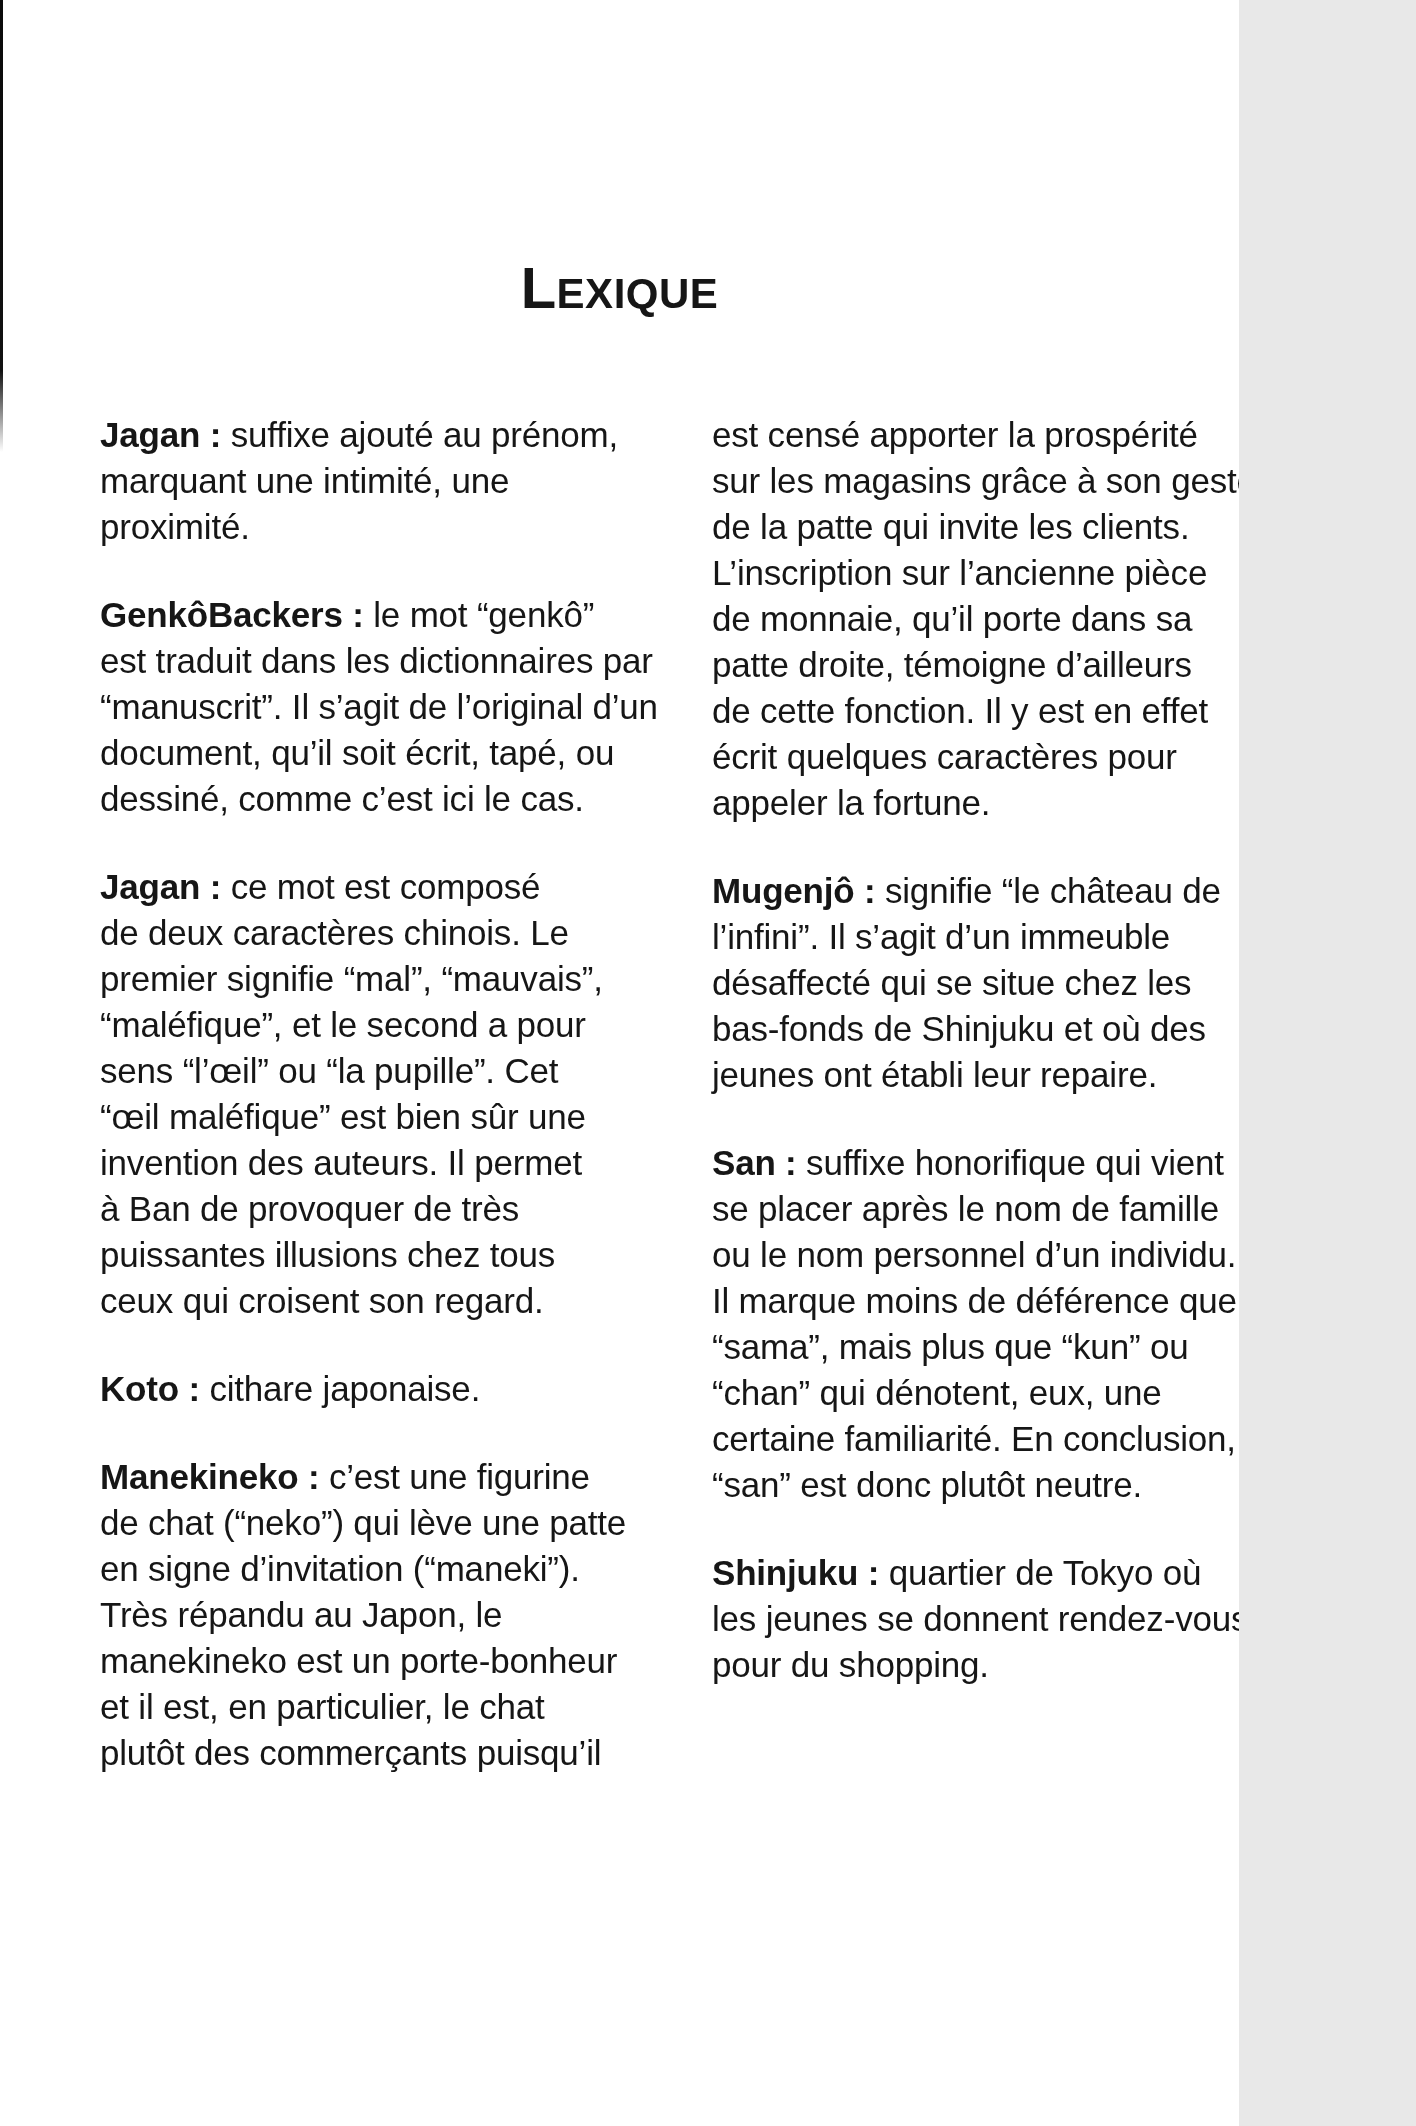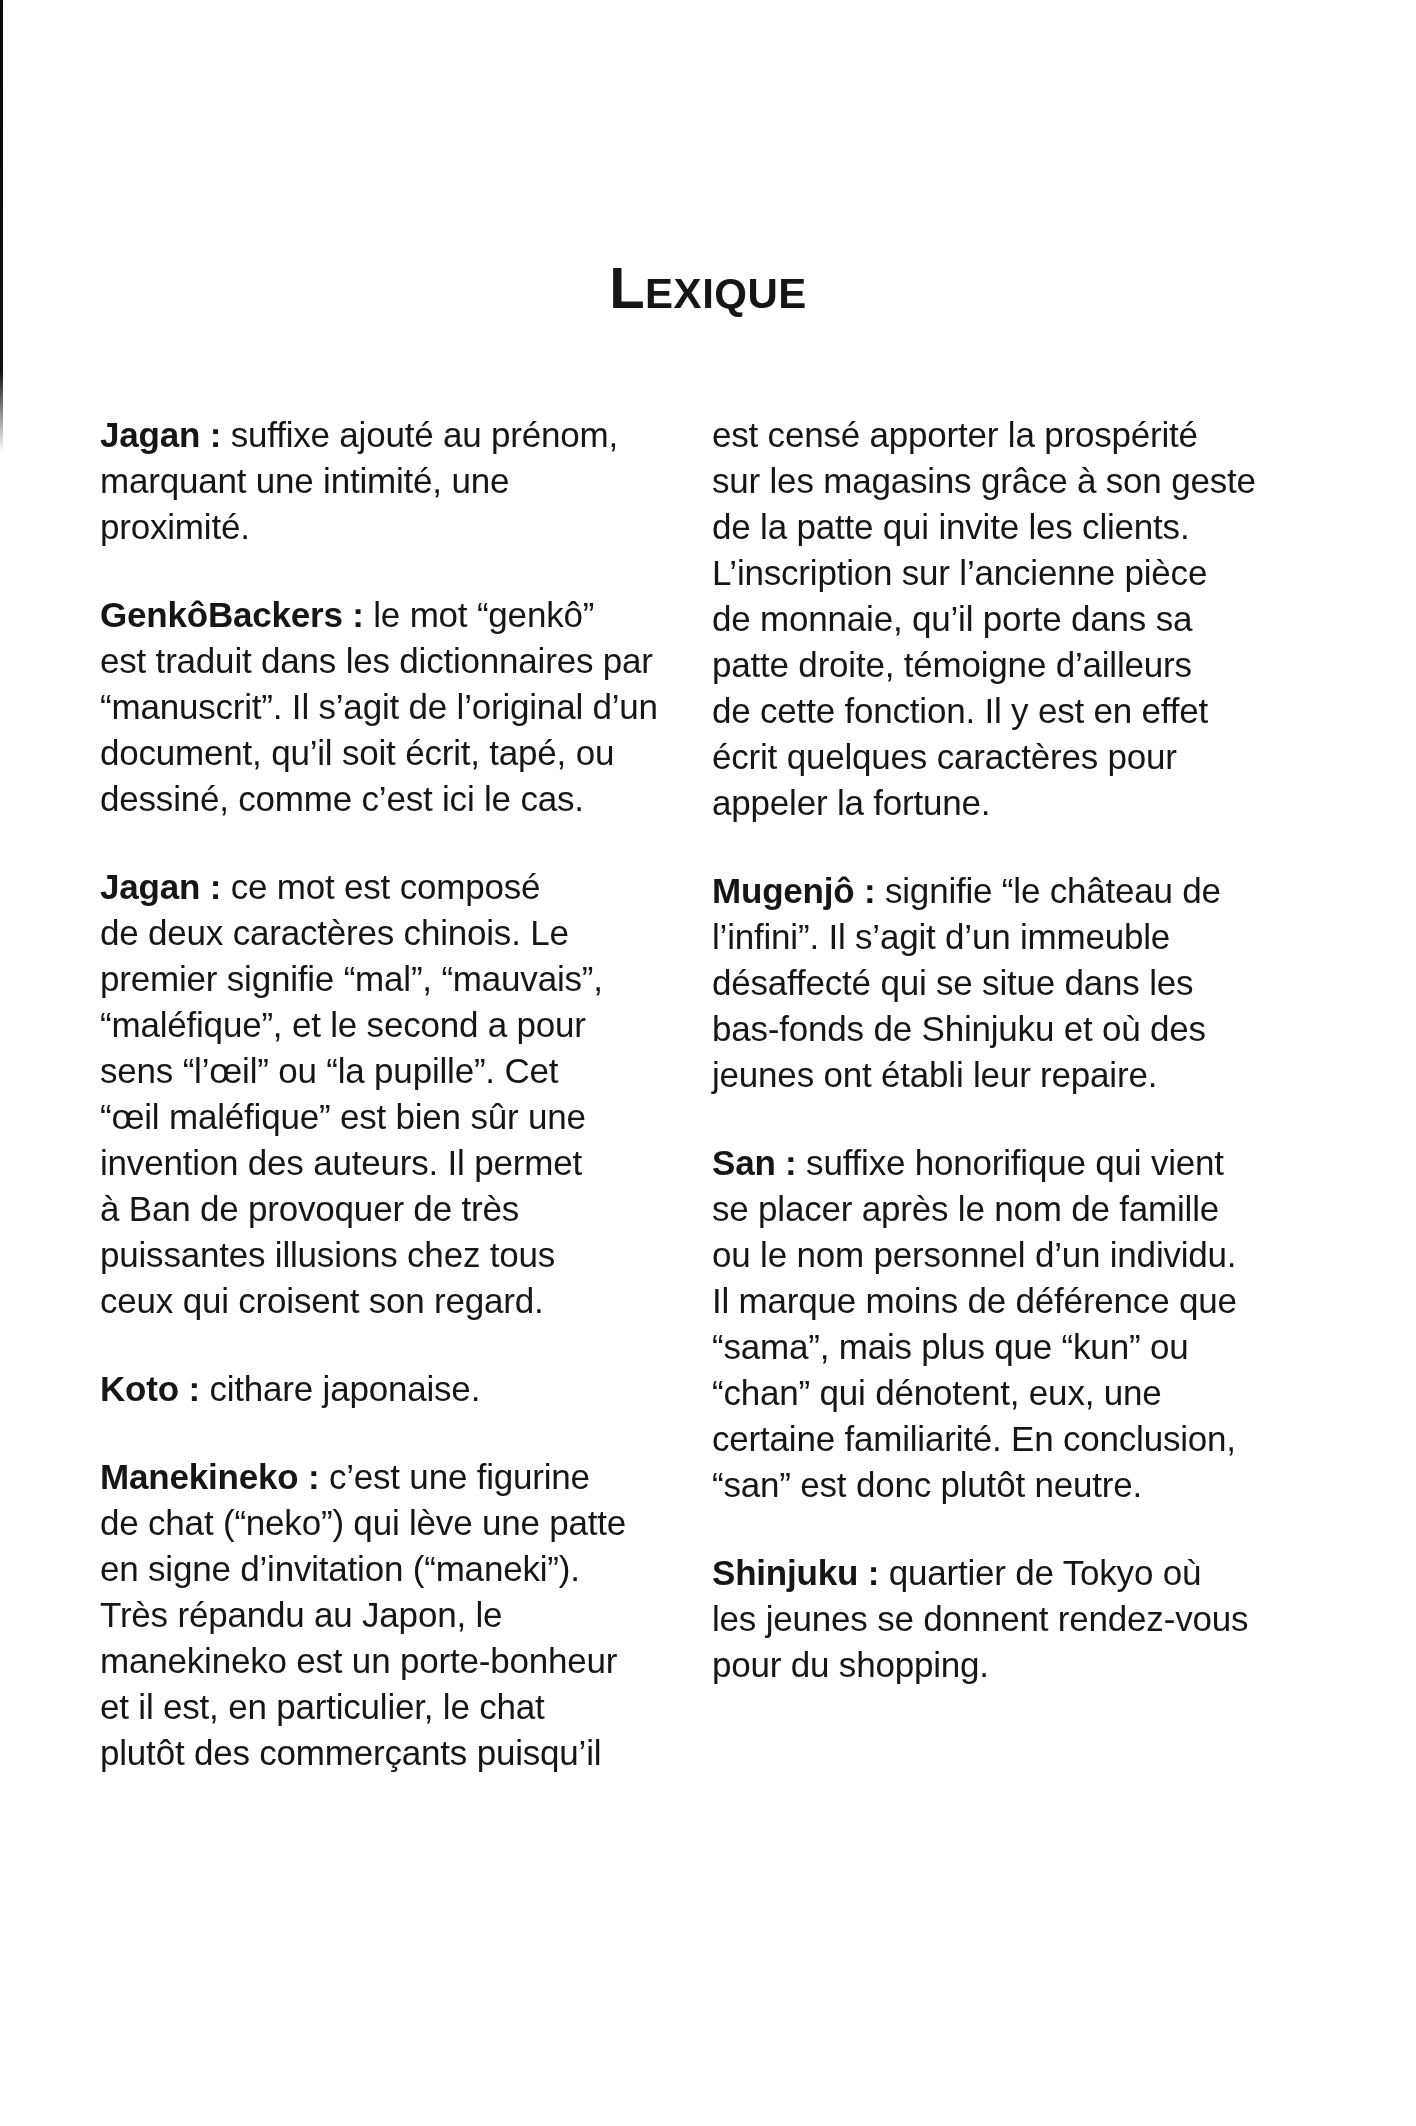--- a/index.html
+++ b/index.html
@@ -1,18 +1,18 @@
 <!DOCTYPE html>
 <html><head>
 <meta charset="utf-8">
 <style>
   html, body { margin: 0; padding: 0; background: #e8e8e8; }
   .page {
     position: relative;
-    width: 1416px;
+    width: 1239px;
     height: 2126px;
     background: #ffffff;
     overflow: hidden;
     font-family: "Liberation Sans", "DejaVu Sans", sans-serif;
     color: #141414;
   }
   .edge-line {
     position: absolute;
     left: 0;
     top: 0;
@@ -93,21 +93,21 @@
 sur les magasins grâce à son geste
 de la patte qui invite les clients.
 L’inscription sur l’ancienne pièce
 de monnaie, qu’il porte dans sa
 patte droite, témoigne d’ailleurs
 de cette fonction. Il y est en effet
 écrit quelques caractères pour
 appeler la fortune.</span></p>
     <p class="entry"><span class="term">Mugenjô</span><span class="sep"> : </span><span class="def">signifie “le château de
 l’infini”. Il s’agit d’un immeuble
-désaffecté qui se situe dans les
+désaffecté qui se situe chez les
 bas-fonds de Shinjuku et où des
 jeunes ont établi leur repaire.</span></p>
     <p class="entry"><span class="term">San</span><span class="sep"> : </span><span class="def">suffixe honorifique qui vient
 se placer après le nom de famille
 ou le nom personnel d’un individu.
 Il marque moins de déférence que
 “sama”, mais plus que “kun” ou
 “chan” qui dénotent, eux, une
 certaine familiarité. En conclusion,
 “san” est donc plutôt neutre.</span></p>

